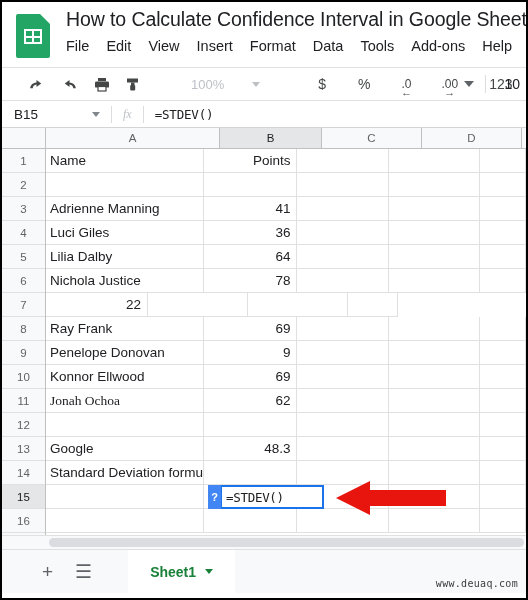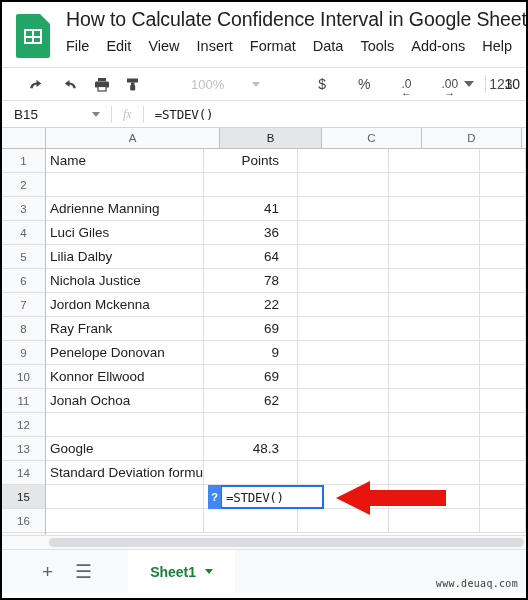--- a/index.html
+++ b/index.html
@@ -295,21 +295,21 @@
     border-bottom: 1px solid #e0e0e0;
     font-size: 13.5px;
     color: #202124;
     display: flex;
     align-items: center;
     padding: 0 4px;
     overflow: hidden;
     white-space: nowrap;
     background: #ffffff;
   }
-  .cell.num { justify-content: flex-end; padding-right: 18px; }
+  .cell.num { justify-content: flex-end; padding-right: 6px; }
 
   
   .cell-editor {
     position: absolute;
     left: 218px;
     top: 357px;
     width: 104px;
     height: 24px;
     border: 2px solid #1a73e8;
     background: #ffffff;
@@ -569,21 +569,20 @@
           <div class="cell" style="width: 50px;"></div>
         </div>
         <div class="row">
           <div class="cell" style="width: 174px;">Nichola Justice</div>
           <div class="cell num" style="width: 102px;">78</div>
           <div class="cell" style="width: 100px;"></div>
           <div class="cell" style="width: 100px;"></div>
           <div class="cell" style="width: 50px;"></div>
         </div>
         <div class="row">
-          <div class="cell" style="width: 174px;">Jordon Mckenna</div>
           <div class="cell num" style="width: 102px;">22</div>
           <div class="cell" style="width: 100px;"></div>
           <div class="cell" style="width: 100px;"></div>
           <div class="cell" style="width: 50px;"></div>
         </div>
         <div class="row">
           <div class="cell" style="width: 174px;">Ray Frank</div>
           <div class="cell num" style="width: 102px;">69</div>
           <div class="cell" style="width: 100px;"></div>
           <div class="cell" style="width: 100px;"></div>
@@ -597,21 +596,21 @@
           <div class="cell" style="width: 50px;"></div>
         </div>
         <div class="row">
           <div class="cell" style="width: 174px;">Konnor Ellwood</div>
           <div class="cell num" style="width: 102px;">69</div>
           <div class="cell" style="width: 100px;"></div>
           <div class="cell" style="width: 100px;"></div>
           <div class="cell" style="width: 50px;"></div>
         </div>
         <div class="row">
-          <div class="cell" style="width: 174px;">Jonah Ochoa</div>
+          <div class="cell" style="width: 174px; font-family: Liberation Serif, serif;">Jonah Ochoa</div>
           <div class="cell num" style="width: 102px;">62</div>
           <div class="cell" style="width: 100px;"></div>
           <div class="cell" style="width: 100px;"></div>
           <div class="cell" style="width: 50px;"></div>
         </div>
         <div class="row">
           <div class="cell" style="width: 174px;"></div>
           <div class="cell num" style="width: 102px;"></div>
           <div class="cell" style="width: 100px;"></div>
           <div class="cell" style="width: 100px;"></div>

